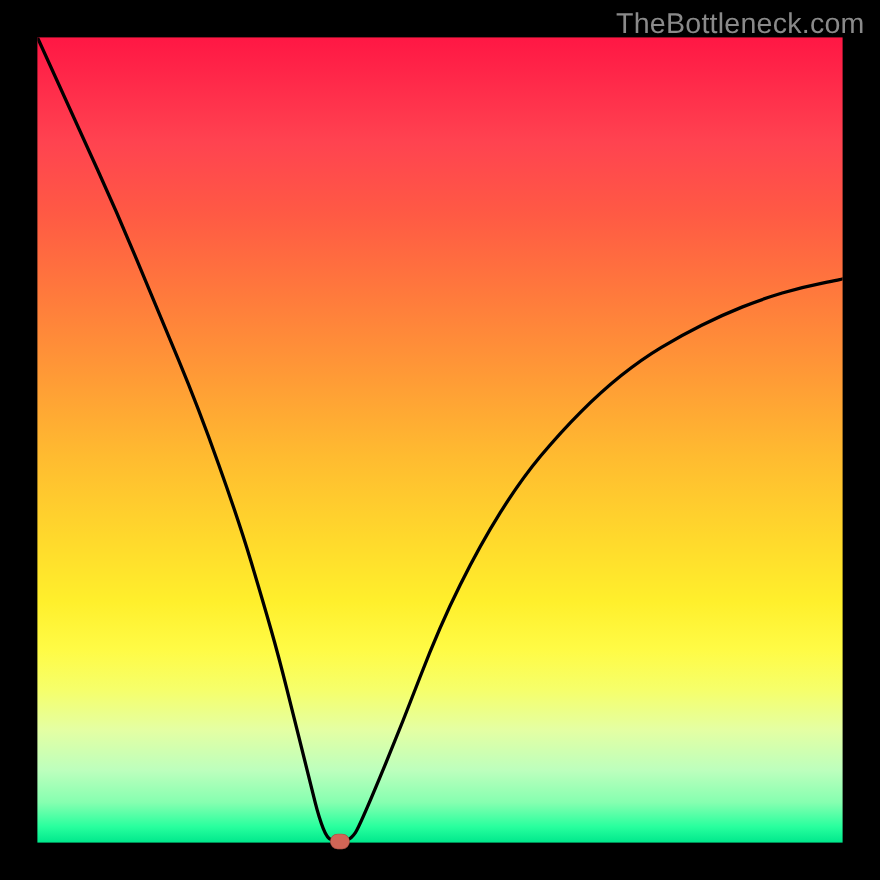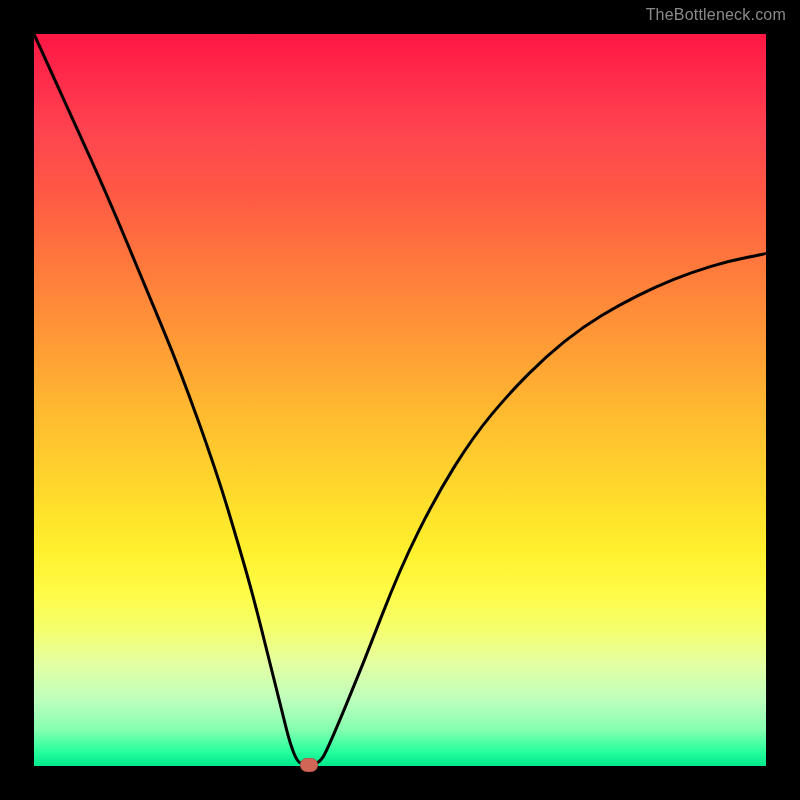--- a/index.html
+++ b/index.html
@@ -57,21 +57,21 @@
     height: 14px;
     border-radius: 7px;
     background: #d16556;
     box-shadow: 0 0 0 0.5px rgba(0,0,0,0.25) inset;
   }
   .watermark {
     position: absolute;
     top: 6px;
     right: 14px;
     color: #8a8a8a;
-    font-size: 16px;
+    font-size: 26px;
     letter-spacing: 0.2px;
     font-family: Arial, Helvetica, sans-serif;
   }
 </style>
 </head>
 <body>
 
 <div class="frame">
   <div class="plot-area">
     <svg class="curve-svg" viewBox="0 0 732 732" preserveAspectRatio="none">

